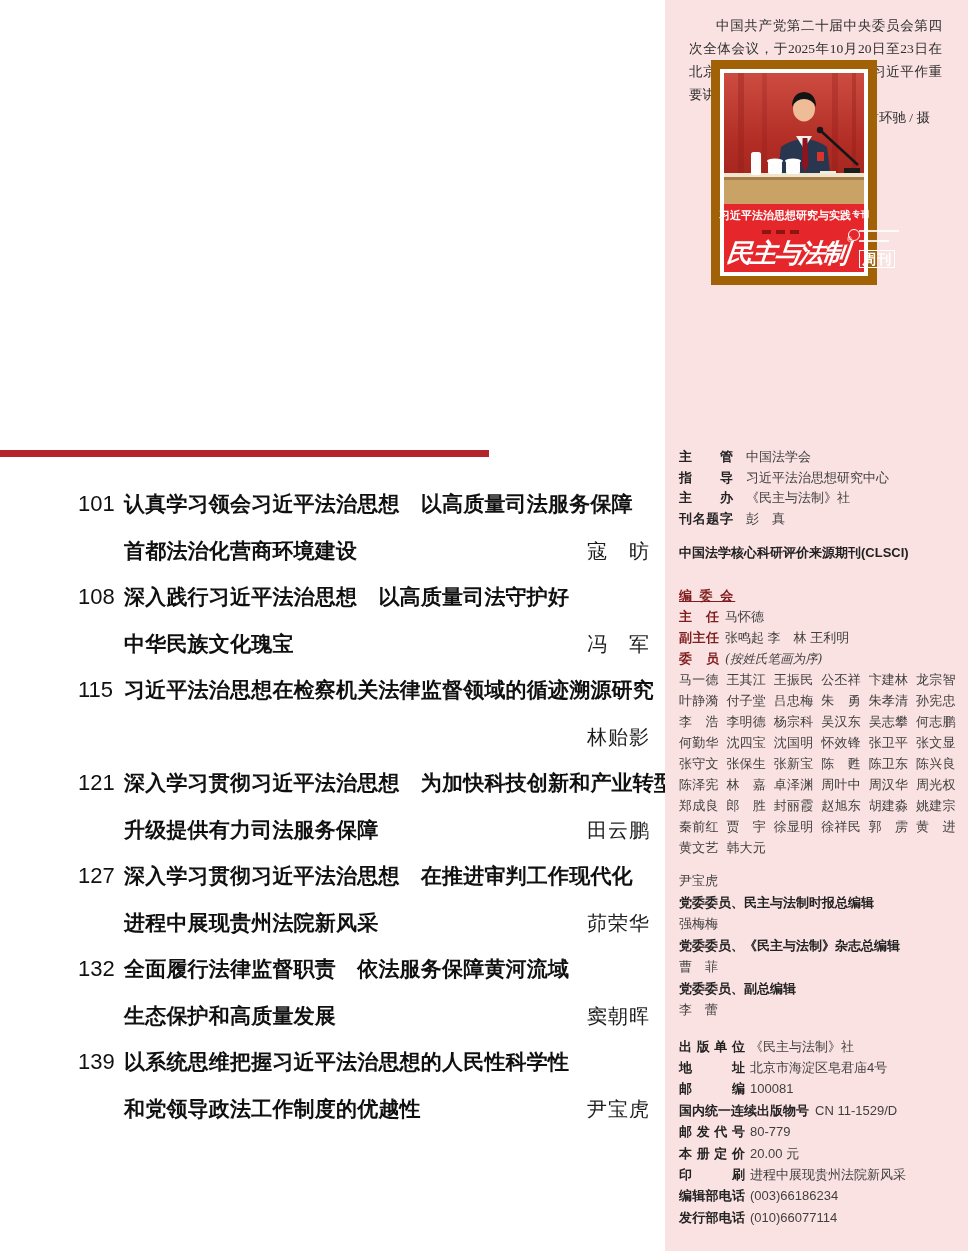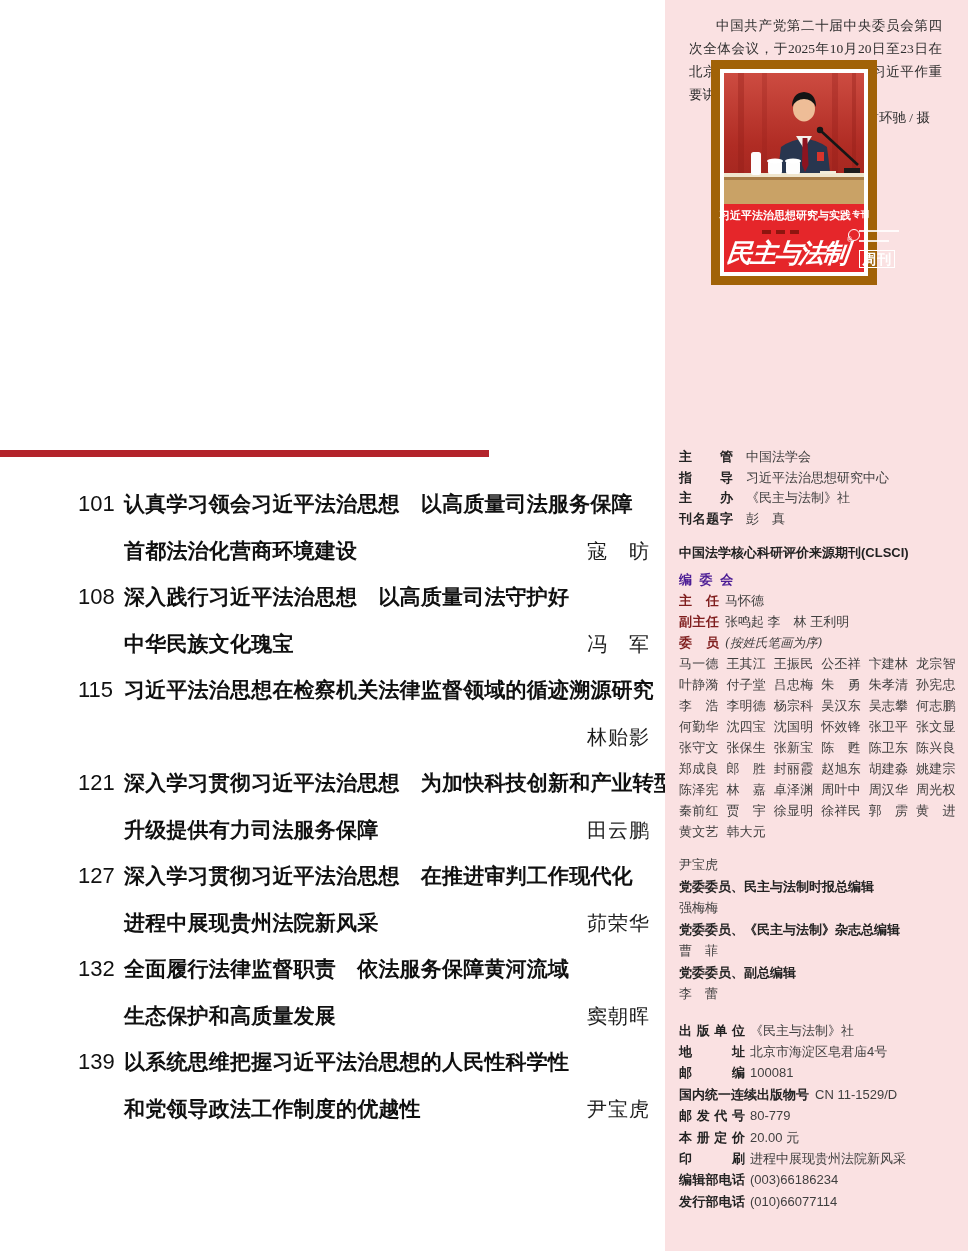--- a/index.html
+++ b/index.html
@@ -43,21 +43,21 @@
   .caption{margin:14px 26px 0 24px;font-family:"Liberation Serif","DejaVu Serif",serif;
     font-size:13.5px;line-height:23px;color:#2e2e2e;text-align:justify;text-indent:2em;}
   .credit{margin:0 38px 0 24px;font-family:"Liberation Serif","DejaVu Serif",serif;
     font-size:13.5px;line-height:23px;color:#2e2e2e;text-align:right;}
   
   .mast{position:absolute;left:14px;right:12px;top:447px;font-size:13px;color:#3f3f3f;}
   .m-row{line-height:20.5px;white-space:nowrap;}
   .m-label{display:inline-block;width:54px;text-align:justify;text-align-last:justify;font-weight:700;color:#222;vertical-align:top;}
   .m-value{margin-left:13px;}
   .clsci{margin-top:14px;line-height:20px;font-weight:700;color:#222;}
-  .board-title{margin-top:6px;line-height:21px;font-weight:700;color:#4c1d95;letter-spacing:2px;}
+  .board-title{margin-top:22px;line-height:21px;font-weight:700;color:#7f1d1d;letter-spacing:2px;text-decoration:underline;}
   .b-row{line-height:21px;white-space:nowrap;}
   .b-label{display:inline-block;width:40px;text-align:justify;text-align-last:justify;font-weight:700;color:#7f1d1d;vertical-align:top;}
   .b-value{margin-left:6px;}
   .b-note{font-family:"DejaVu Serif","Liberation Serif",serif;font-style:italic;font-size:12.5px;}
   .members{margin-top:0;}
   .member-row{line-height:21px;white-space:nowrap;word-spacing:4px;letter-spacing:.2px;}
   .leaders{margin-top:12px;}
   .leader-title{line-height:21.5px;font-weight:700;color:#222;white-space:nowrap;}
   .leader-name{line-height:21.5px;}
   .pub{margin-top:15px;}
@@ -250,22 +250,22 @@
       <div class="b-row">
         <span class="b-label">委员</span><span class="b-value b-note">(按姓氏笔画为序)</span>
       </div>
 
       <div class="members">
         <div class="member-row">马一德 王其江 王振民 公丕祥 卞建林 龙宗智</div>
         <div class="member-row">叶静漪 付子堂 吕忠梅 朱　勇 朱孝清 孙宪忠</div>
         <div class="member-row">李　浩 李明德 杨宗科 吴汉东 吴志攀 何志鹏</div>
         <div class="member-row">何勤华 沈四宝 沈国明 怀效锋 张卫平 张文显</div>
         <div class="member-row">张守文 张保生 张新宝 陈　甦 陈卫东 陈兴良</div>
+        <div class="member-row">陈泽宪 林　嘉 卓泽渊 周叶中 周汉华 周光权</div>
         <div class="member-row">郑成良 郎　胜 封丽霞 赵旭东 胡建淼 姚建宗</div>
-        <div class="member-row">陈泽宪 林　嘉 卓泽渊 周叶中 周汉华 周光权</div>
         <div class="member-row">秦前红 贾　宇 徐显明 徐祥民 郭　雳 黄　进</div>
         <div class="member-row">黄文艺 韩大元</div>
       </div>
 
       <div class="leaders">
         <div class="leader-name">尹宝虎</div>
         <div class="leader-title">党委委员、民主与法制时报总编辑</div>
         <div class="leader-name">强梅梅</div>
         <div class="leader-title">党委委员、《民主与法制》杂志总编辑</div>
         <div class="leader-name">曹　菲</div>

